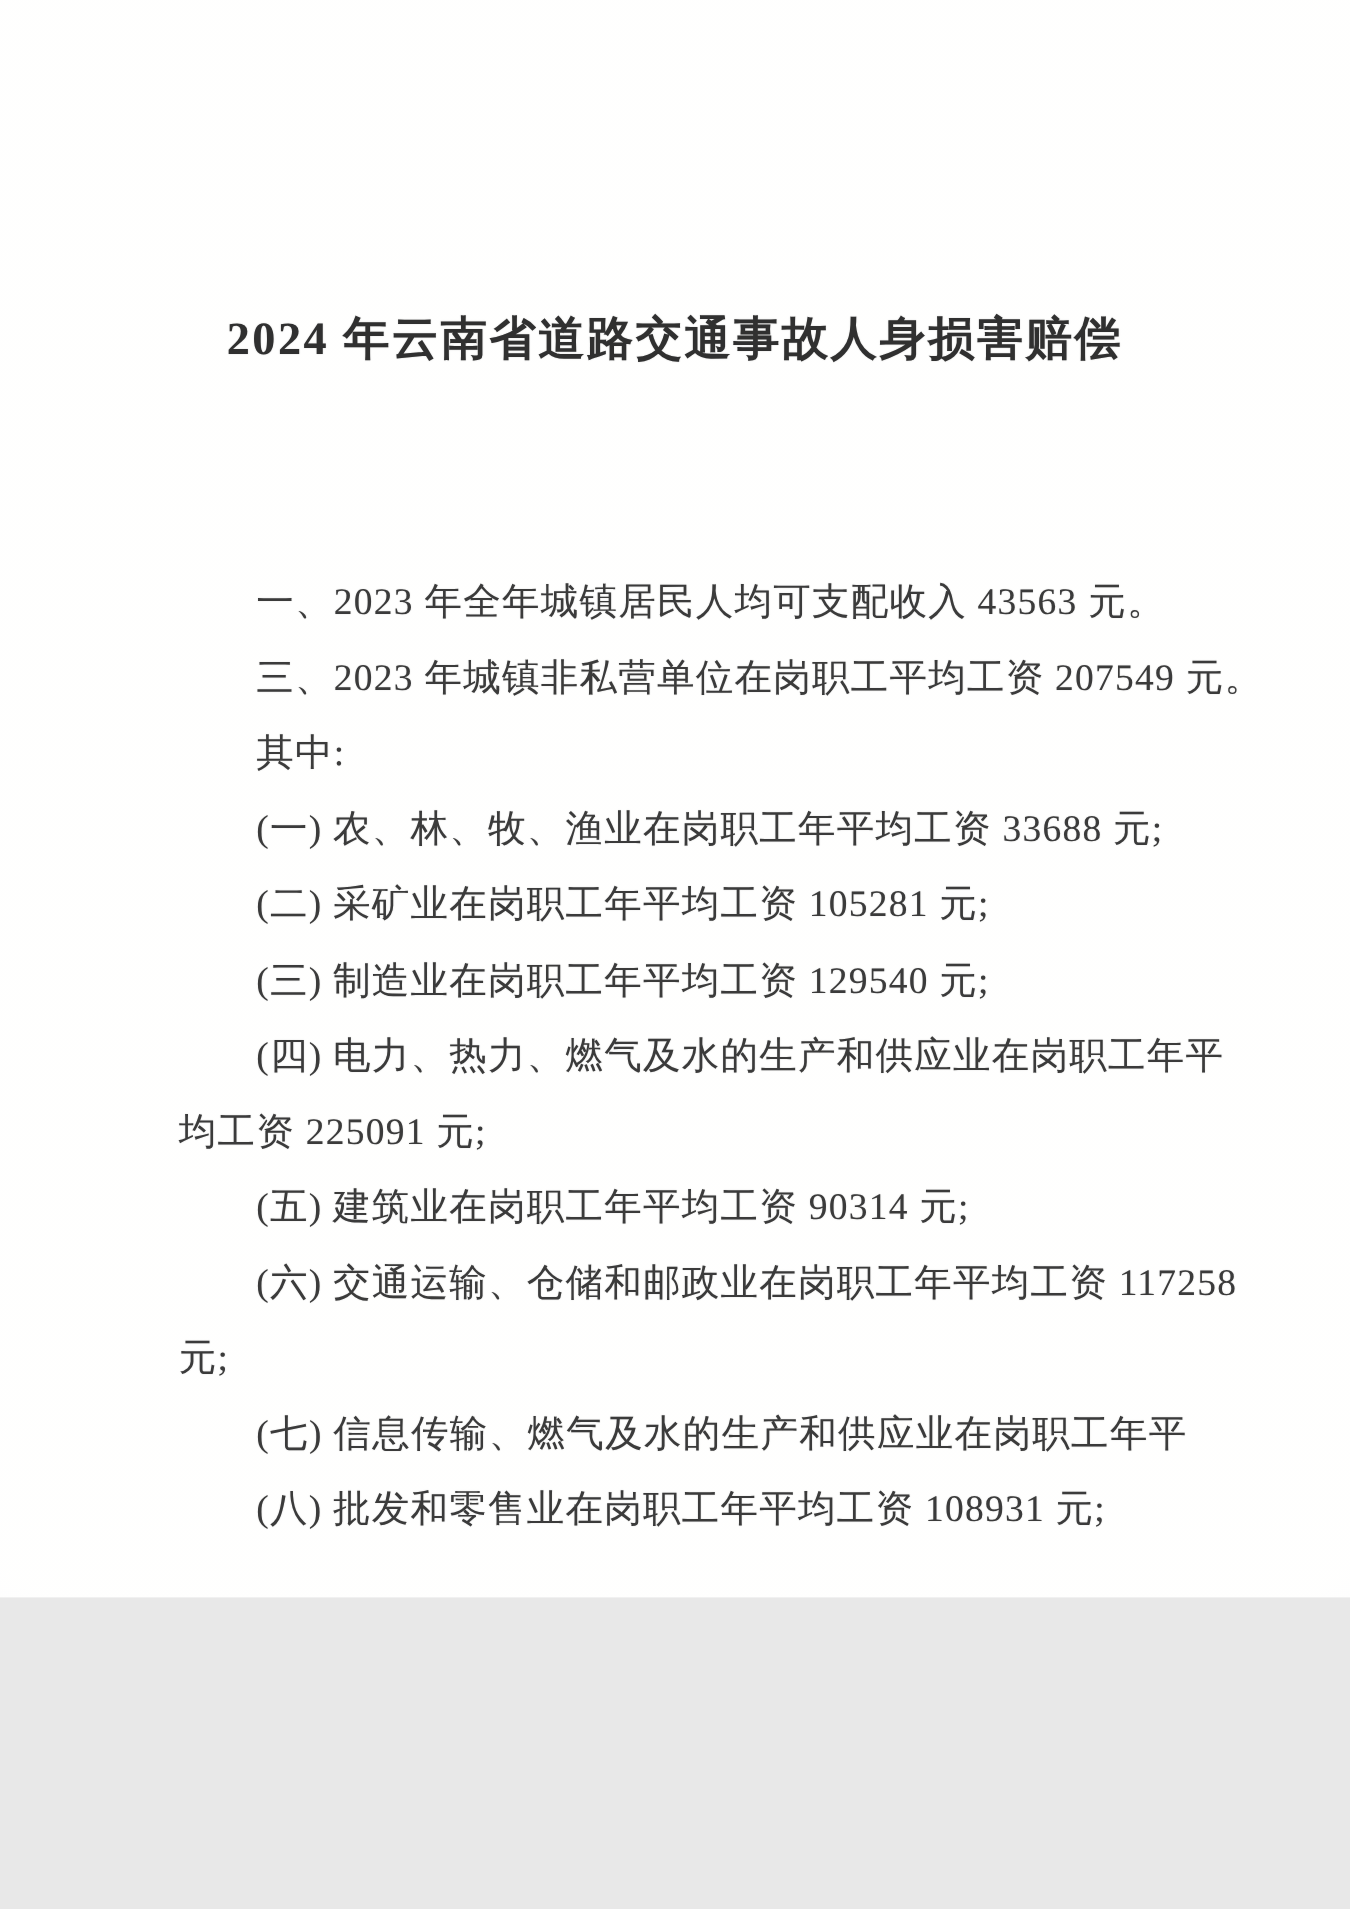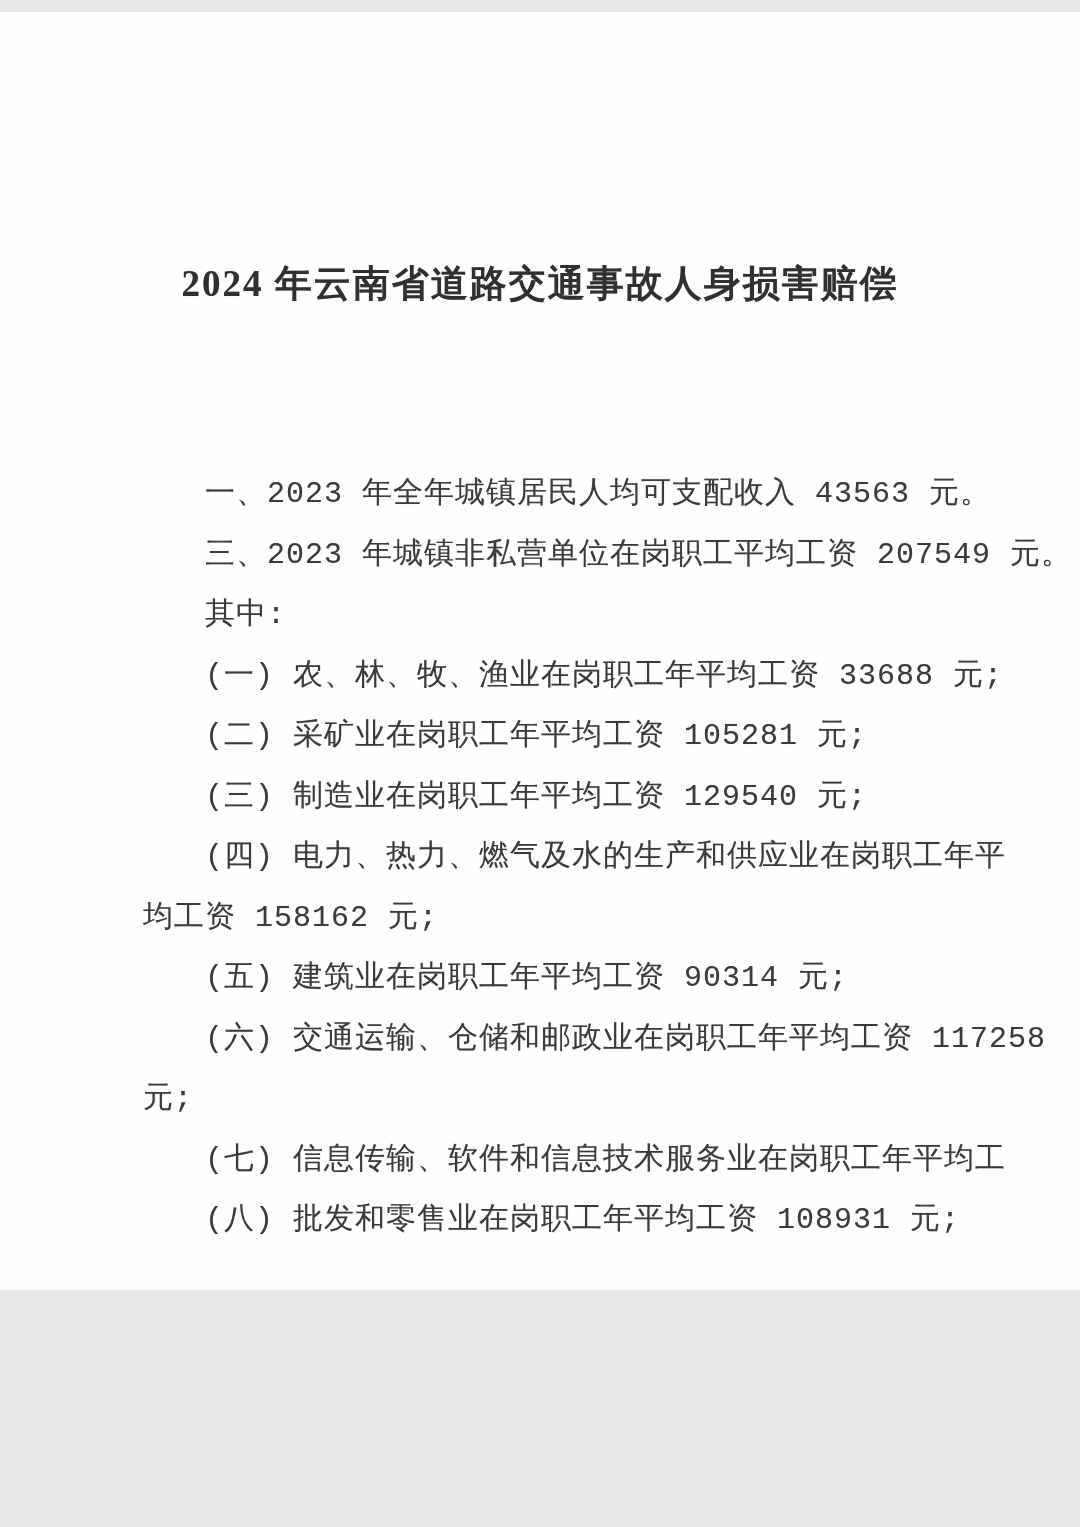--- a/index.html
+++ b/index.html
@@ -4,21 +4,21 @@
 <style>
   html, body {
     margin: 0;
     padding: 0;
     background: #e8e8e8;
   }
   .page {
     position: relative;
     width: 1080px;
     height: 1278px;
-    margin: 12px auto;
+    margin: 0 auto;
     background:
       radial-gradient(ellipse 140% 120% at 50% 40%, rgba(255,255,255,0.9) 60%, rgba(225,224,220,0.45) 100%),
       #fbfbf9;
     overflow: hidden;
     font-family: "Liberation Serif", "DejaVu Serif", serif;
     color: #3a3a3a;
   }
   .title {
     position: absolute;
     top: 234px;
@@ -36,21 +36,20 @@
   .body-block {
     position: absolute;
     top: 452px;
     left: 143px;
     width: 807px;
     font-size: 30px;
     line-height: 60.5px;
     letter-spacing: 1px;
     color: #3b3b3b;
     text-shadow: 0 0 1px rgba(70,70,70,0.3);
-    font-family: Liberation Mono, monospace;
   }
   .line {
     white-space: nowrap;
     text-align: left;
   }
   .line.indent {
     text-indent: 62px;
   }
   .line.justify {
     text-align: justify;
@@ -76,23 +75,23 @@
   </h1>
 
   <div class="body-block" id="body-lines">
       <div class="line indent">一、2023 年全年城镇居民人均可支配收入 43563 元。</div>
       <div class="line indent">三、2023 年城镇非私营单位在岗职工平均工资 207549 元。</div>
       <div class="line indent">其中:</div>
       <div class="line indent">(一) 农、林、牧、渔业在岗职工年平均工资 33688 元;</div>
       <div class="line indent">(二) 采矿业在岗职工年平均工资 105281 元;</div>
       <div class="line indent">(三) 制造业在岗职工年平均工资 129540 元;</div>
       <div class="line indent justify">(四) 电力、热力、燃气及水的生产和供应业在岗职工年平</div>
-      <div class="line">均工资 158162 元;</div>
+      <div class="line">均工资 225091 元;</div>
       <div class="line indent">(五) 建筑业在岗职工年平均工资 90314 元;</div>
       <div class="line indent justify">(六) 交通运输、仓储和邮政业在岗职工年平均工资 117258</div>
       <div class="line">元;</div>
-      <div class="line indent justify">(七) 信息传输、软件和信息技术服务业在岗职工年平均工</div>
+      <div class="line indent justify">(七) 信息传输、燃气及水的生产和供应业在岗职工年平</div>
       <div class="line indent">(八) 批发和零售业在岗职工年平均工资 108931 元;</div>
     </div>
 
   <div class="footer">— 3 —</div>
 
 </div>
 
 </body></html>

